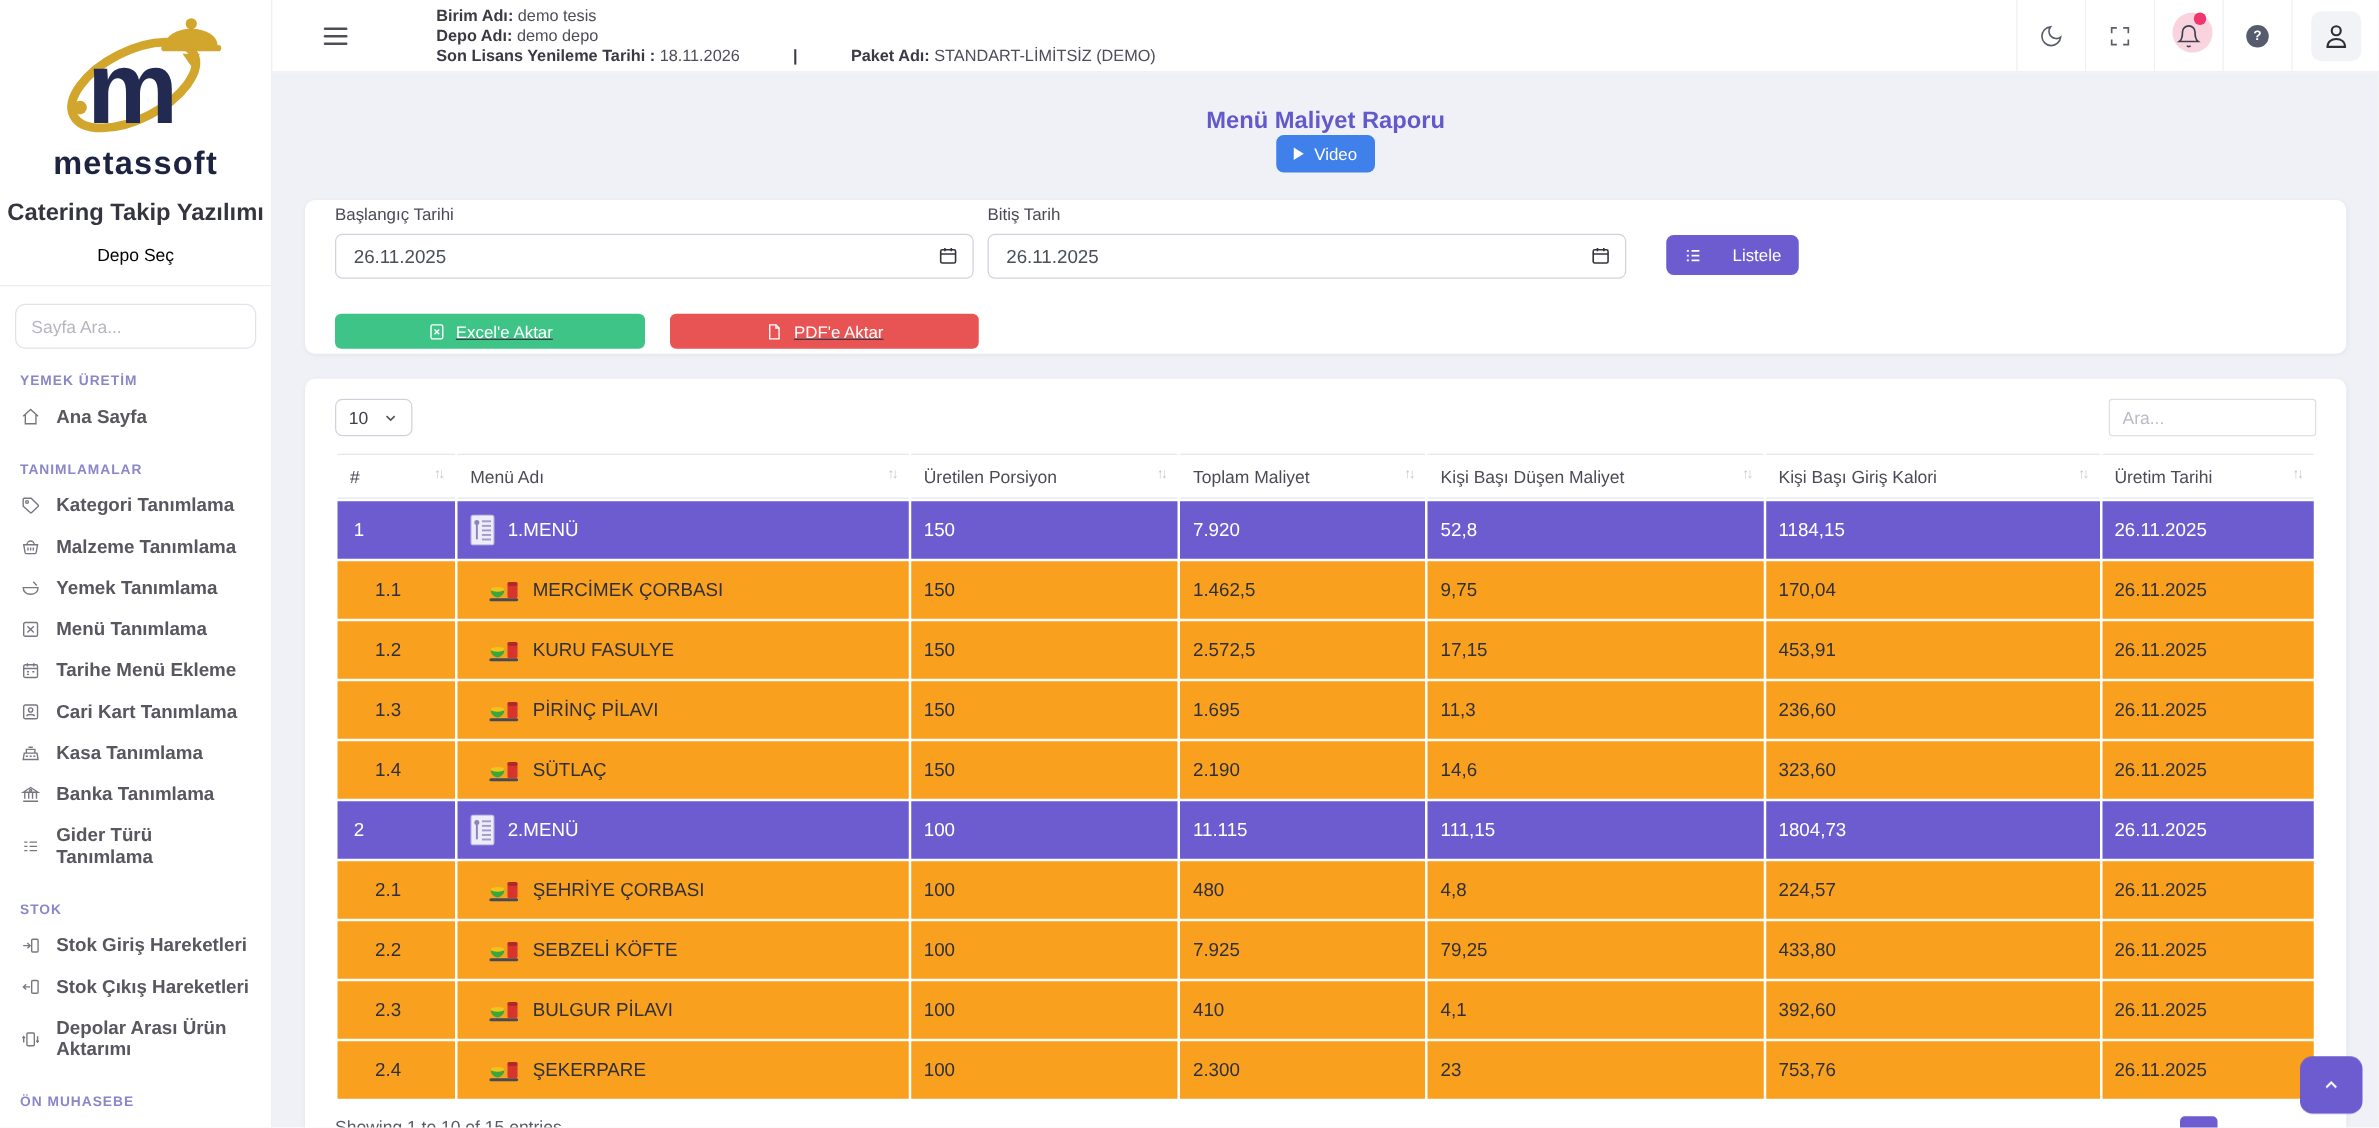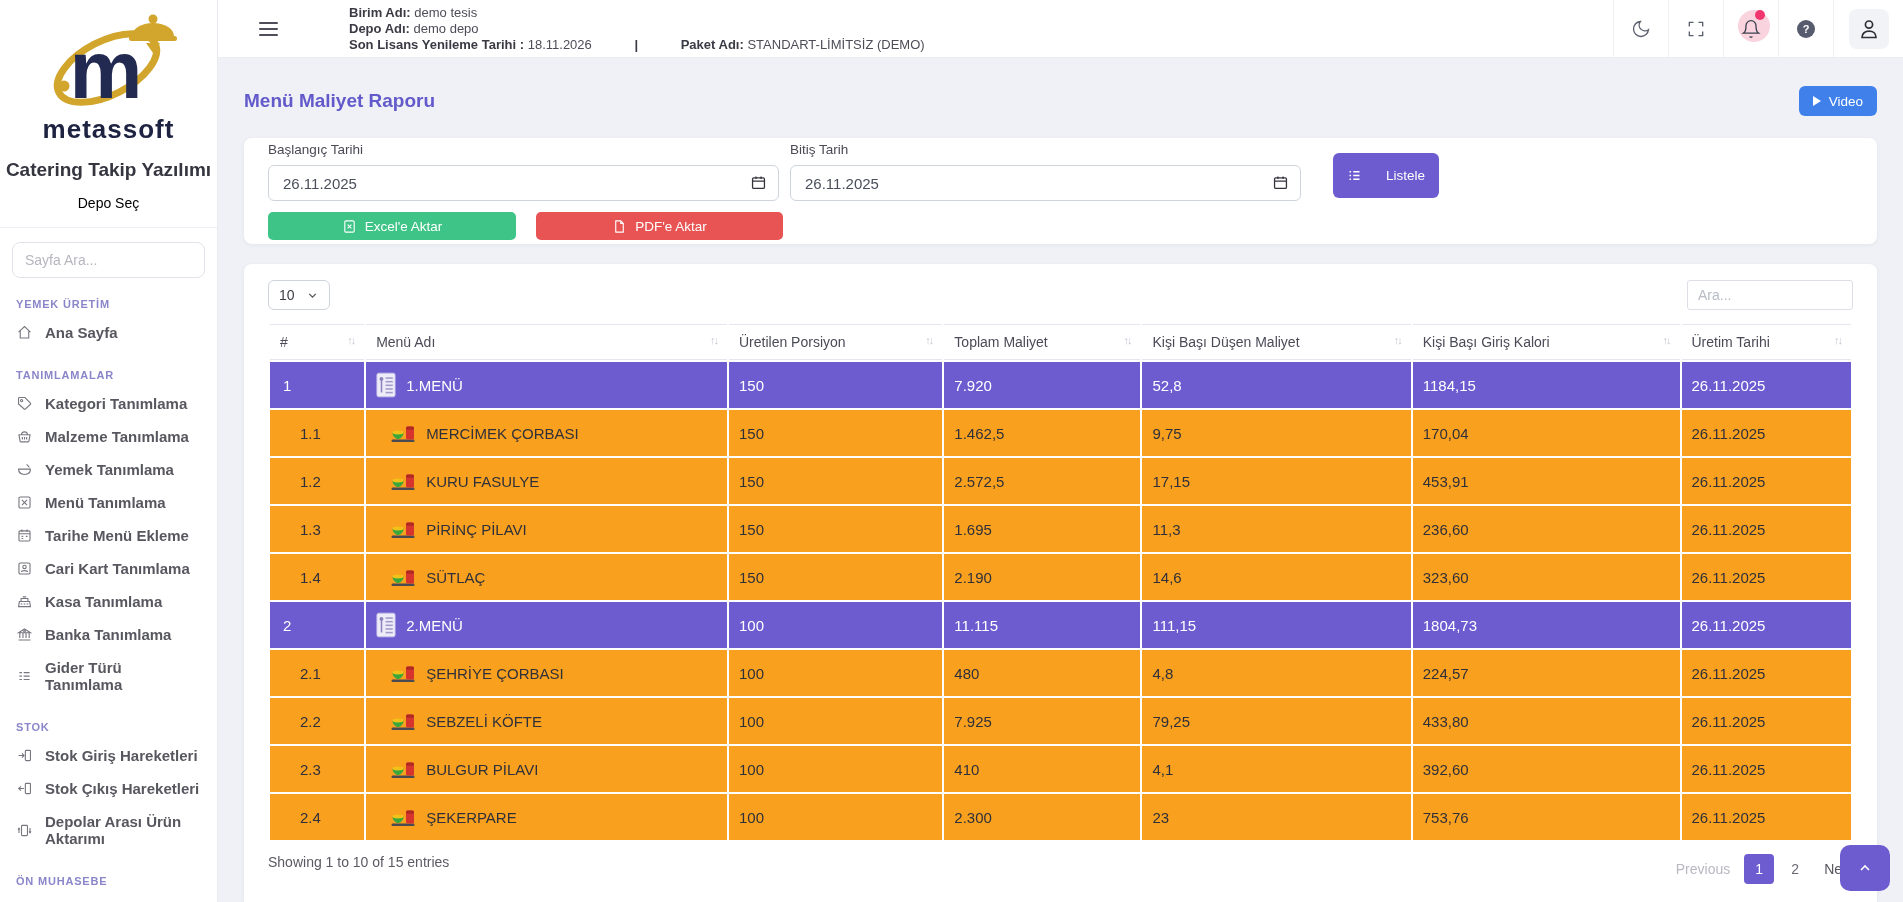--- a/index.html
+++ b/index.html
@@ -37,38 +37,38 @@
   .bell-halo { position:absolute; width:32px; height:32px; border-radius:50%; background:#f9d3de; top:10px; left:14px; }
   .bell-dot { position:absolute; width:10px; height:10px; border-radius:50%; background:var(--notification,#f1356e); top:10px; left:31px; }
   .bell-svg { position:relative; }
   .help-circle { width:18px; height:18px; border-radius:50%; background:#565c6e; color:#fff; font-size:11px; font-weight:bold; display:flex; align-items:center; justify-content:center; }
   .avatar-btn { width:70px; }
   .avatar-box { width:40px; height:40px; background:#f2f3f7; border-radius:8px; display:flex; align-items:center; justify-content:center; color:#2f2f38; }
   .avatar-box svg { width:24px; height:24px; }
 
   
   .content { padding:28px 26px 0 26px; }
-  .title-row { display:flex; align-items:center; justify-content:space-between; }
+  .title-row { display:flex; align-items:center; justify-content:space-between;flex-direction:column; }
   .page-title { font-size:19px; font-weight:bold; color:var(--title,#6259ca); }
   .btn { border:none; cursor:pointer; font-family:inherit; display:inline-flex; align-items:center; justify-content:center; gap:8px; color:#fff; font-size:13.5px; }
   .video-btn { background:var(--blue,#3f80ea); height:30px; padding:0 14px; border-radius:6px; }
   .play-tri { width:0; height:0; border-left:8px solid #fff; border-top:5px solid transparent; border-bottom:5px solid transparent; }
 
   .card { background:#fff; border-radius:8px; box-shadow:0 1px 4px rgba(35,40,60,.06); }
   .filter-card { margin-top:22px; padding:4px 24px; }
   .filter-row { display:flex; align-items:flex-end; }
   .field { width:511px; }
   .field + .field { margin-left:11px; }
   .field label { display:block; font-size:13.5px; color:#4a4a55; margin-bottom:8px; }
   .input-wrap { position:relative; }
   .date-input { width:100%; height:36px; border:1px solid #cfd4dc; border-radius:6px; padding:0 36px 0 14px; font-size:15px; color:#4a4f5a; font-family:inherit; outline:none; }
   .cal-ic { position:absolute; right:12px; top:9px; color:#33333c; cursor:pointer; }
   .cal-ic svg { width:17px; height:17px; }
-  .listele-btn { background:var(--purple,#6d5bd0); height:45px; padding:0 14px; border-radius:6px; margin-left:32px; margin-bottom:3px;gap:24px; }
-  .export-row { display:flex; margin-top:11px; }
+  .listele-btn { background:var(--purple,#6d5bd0); height:32px; padding:0 14px; border-radius:6px; margin-left:32px; margin-bottom:3px;gap:24px; }
+  .export-row { display:flex; margin-top:28px;text-decoration:underline; }
   .excel-btn { background:var(--green,#3dc486); width:248px; height:28px; border-radius:5px; }
   .pdf-btn { background:var(--red,#e85454); width:247px; height:28px; border-radius:5px; margin-left:20px; }
   .btn .b-ic svg { width:15px; height:15px; display:block; }
 
   
   .table-card { margin-top:20px; padding:16px 24px 24px 24px; }
   .table-controls { display:flex; align-items:center; justify-content:space-between; }
   .page-size { width:62px; height:30px; border:1px solid #cfd4dc; border-radius:6px; display:flex; align-items:center; justify-content:space-between; padding:0 10px; font-size:14px; color:#3e3e48; cursor:pointer; }
   .page-size svg { width:13px; height:13px; color:#555; }
   .table-search { width:166px; height:30px; border:1px solid #dcdfe6; border-radius:3px; padding:0 10px; font-size:14px; font-family:inherit; outline:none; color:#555; }

